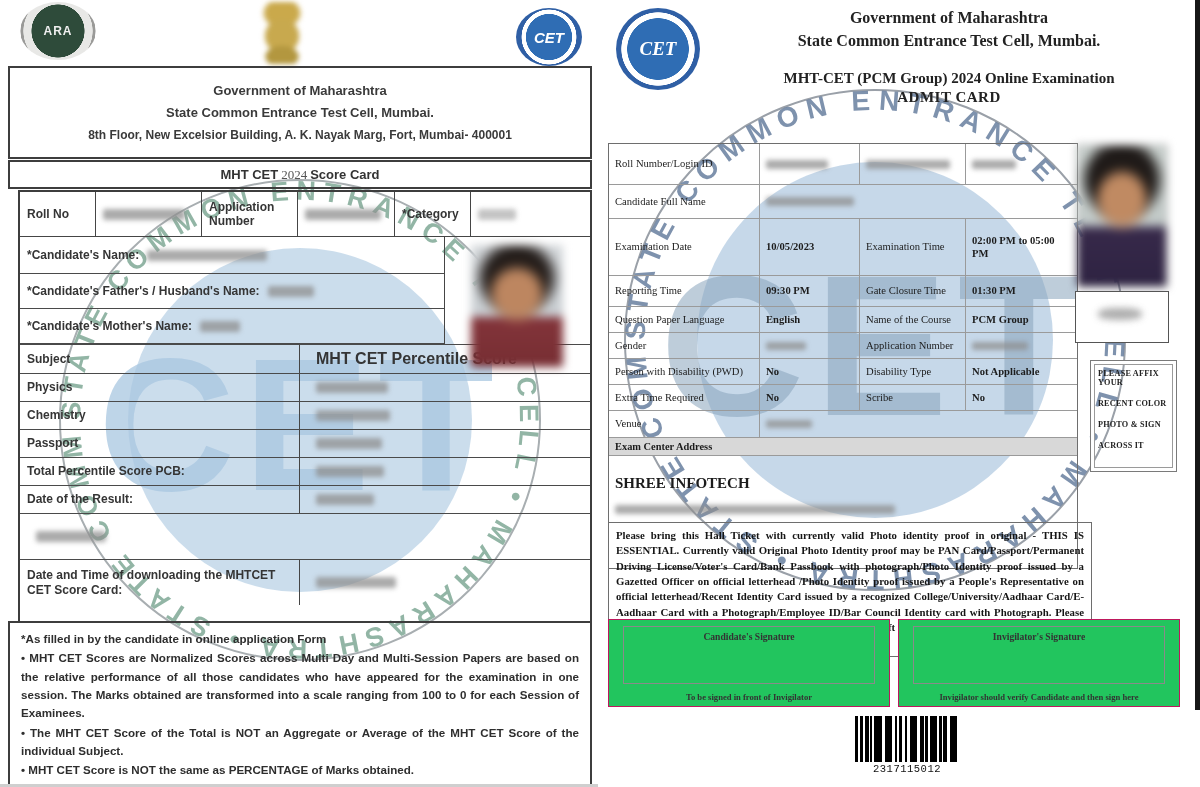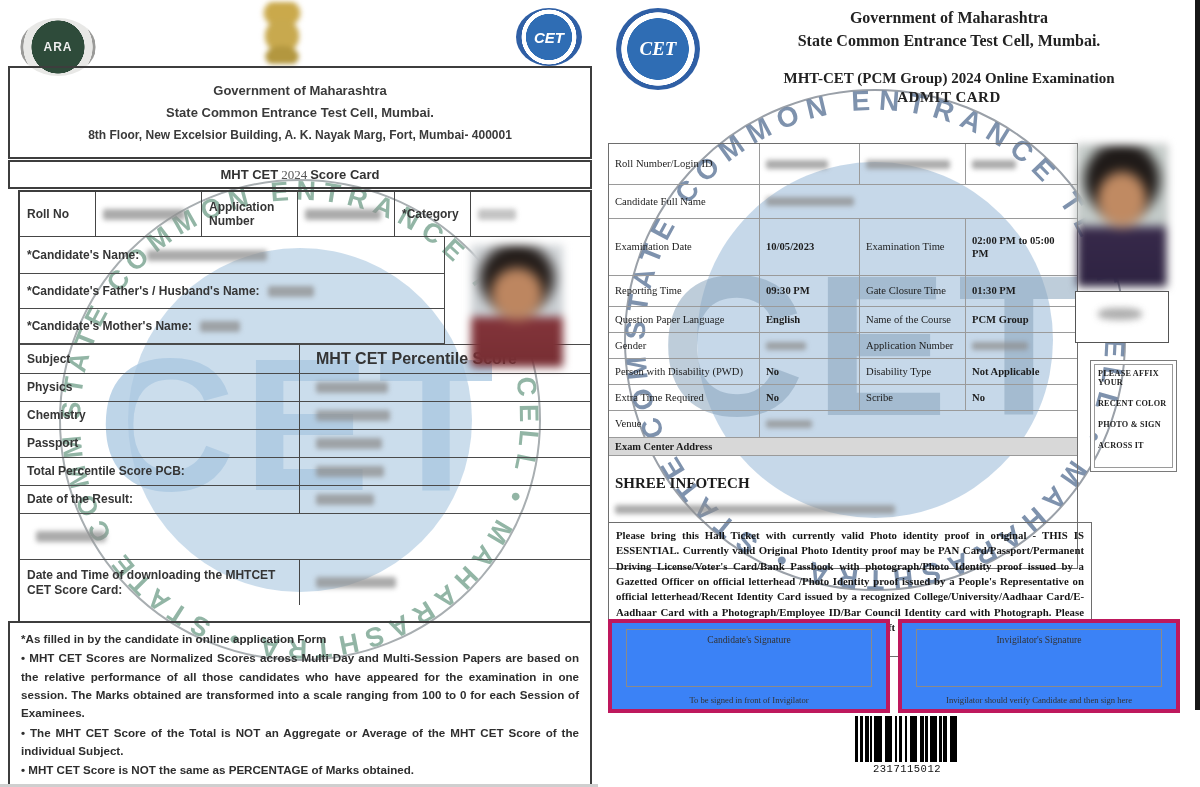--- a/index.html
+++ b/index.html
@@ -48,21 +48,21 @@
     filter:blur(4px);}
   .lsrow{display:grid;grid-template-columns:280px 1fr;border-top:1.6px solid #4a4a4a;}
   .lsl{border-right:1.7px solid #454545;display:flex;align-items:center;padding:2px 7px;
        font-size:12px;font-weight:bold;line-height:1.25;}
   .lsv{display:flex;align-items:center;padding-left:16px;}
   .h28{height:28px;} .h27{height:27px;} .h45{height:45px;}
   .lnotes{top:621px;height:160px;margin-top:0;padding:7px 11px 0 11px;color:#2e2e2e;
           font-size:11.6px;font-weight:600;line-height:1.58;text-align:justify;}
   .lnotes .note{margin:0 0 1px 0;}
   
-  .logo-ara{position:absolute;left:20px;top:18px;width:76px;height:58px;border-radius:50%;
+  .logo-ara{position:absolute;left:20px;top:2px;width:76px;height:58px;border-radius:50%;
     background:radial-gradient(circle at 50% 50%, #2e4b3a 0 55%, #e8e8e6 56% 72%, #9a9a98 73% 78%, #fff 79%);
     display:flex;align-items:center;justify-content:center;filter:blur(.4px);}
   .logo-ara span{color:#efefef;font-size:12px;font-weight:bold;letter-spacing:1px;}
   .emblem{position:absolute;left:260px;top:2px;width:44px;height:62px;
     background:
       radial-gradient(ellipse 40% 18% at 50% 88%, #b3973f 90%, rgba(179,151,63,0)),
       radial-gradient(ellipse 42% 30% at 50% 55%, #c8a94e 85%, rgba(200,169,78,0)),
       radial-gradient(ellipse 46% 26% at 50% 18%, #caa94b 80%, rgba(202,169,75,0));
     filter:blur(2.5px);}
   .logo-cet{border-radius:50%;
@@ -87,21 +87,21 @@
   .rcell:first-child{border-left:none;}
   .rval{font-weight:bold;}
   .rh33{min-height:33px;} .rh40{min-height:40px;} .rh56{min-height:56px;} .rh30{min-height:30px;}
   .rh25{min-height:25px;} .rh26{min-height:26px;}
   .rband{background:#d8d8d8;font-weight:bold;font-size:10.4px;padding:3px 6px;border-top:1px solid #9a9a9a;}
   .rcenter{border-top:1px solid #9a9a9a;min-height:74px;padding:19px 6px;font-size:15px;}
   .rcenter .cname{font-weight:bold;margin-bottom:8px;}
   .rinstr{position:absolute;left:6px;top:522px;width:468px;border:1.2px solid #6e6e6e;
           padding:5px 7px;font-size:10.8px;font-weight:bold;line-height:1.42;text-align:justify;color:#151515;}
   .rsigs{position:absolute;left:6px;top:619px;width:572px;display:flex;gap:8px;}
-  .sigbox{flex:1;border:4px solid #be185d;height:86px;position:relative;background:#3b82f6;}
+  .sigbox{flex:1;border:1px solid #be185d;height:86px;position:relative;background:#22c55e;font-weight:bold;}
   .siginner{position:absolute;left:14px;right:14px;top:6px;height:52px;border:1px solid #8a8a8a;
             text-align:center;font-size:9.6px;padding-top:4px;color:#333;}
   .sigcap{position:absolute;left:0;right:0;bottom:4px;text-align:center;font-size:8.6px;color:#333;}
   .rbarcode{position:absolute;left:253px;top:716px;width:104px;text-align:center;}
   .bars{height:46px;background:
       repeating-linear-gradient(90deg,#000 0 2px,rgba(0,0,0,0) 2px 5px),
       repeating-linear-gradient(90deg,#000 0 3px,rgba(0,0,0,0) 3px 11px),
       repeating-linear-gradient(90deg,rgba(0,0,0,0) 0 6px,#000 6px 8px,rgba(0,0,0,0) 8px 13px);
       background-color:#fff;}
   .bnum{font-family:"Liberation Mono",monospace;font-size:10.5px;color:#111;margin-top:1px;letter-spacing:.5px;}

